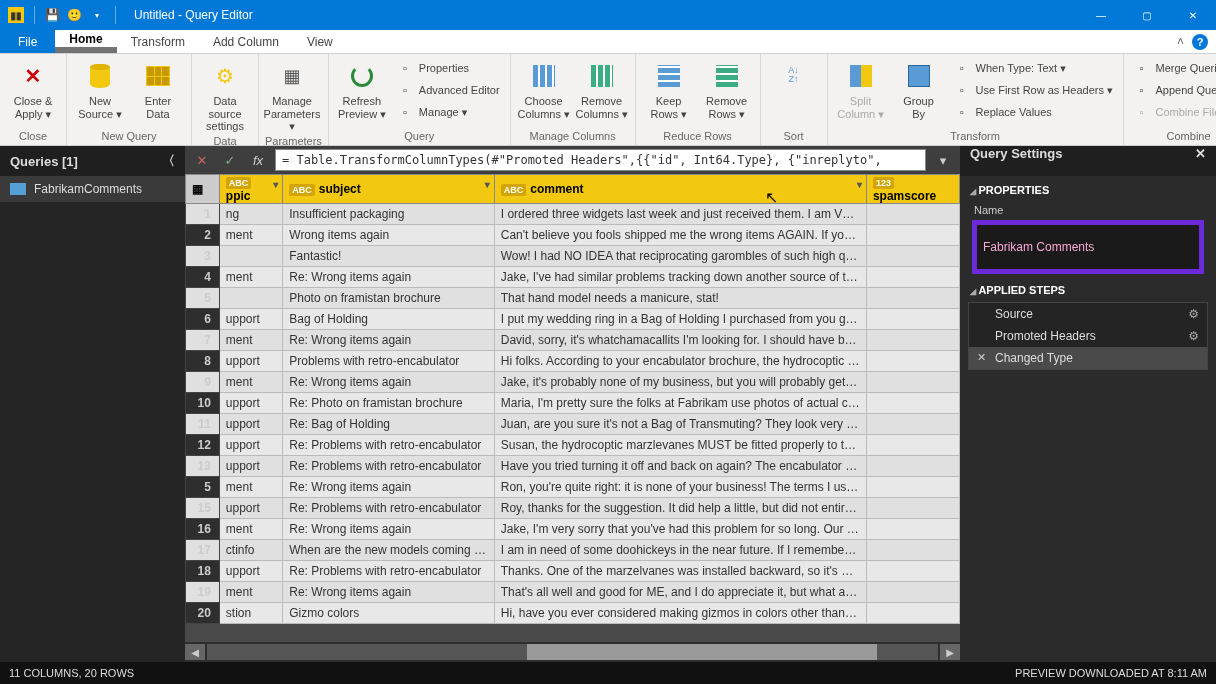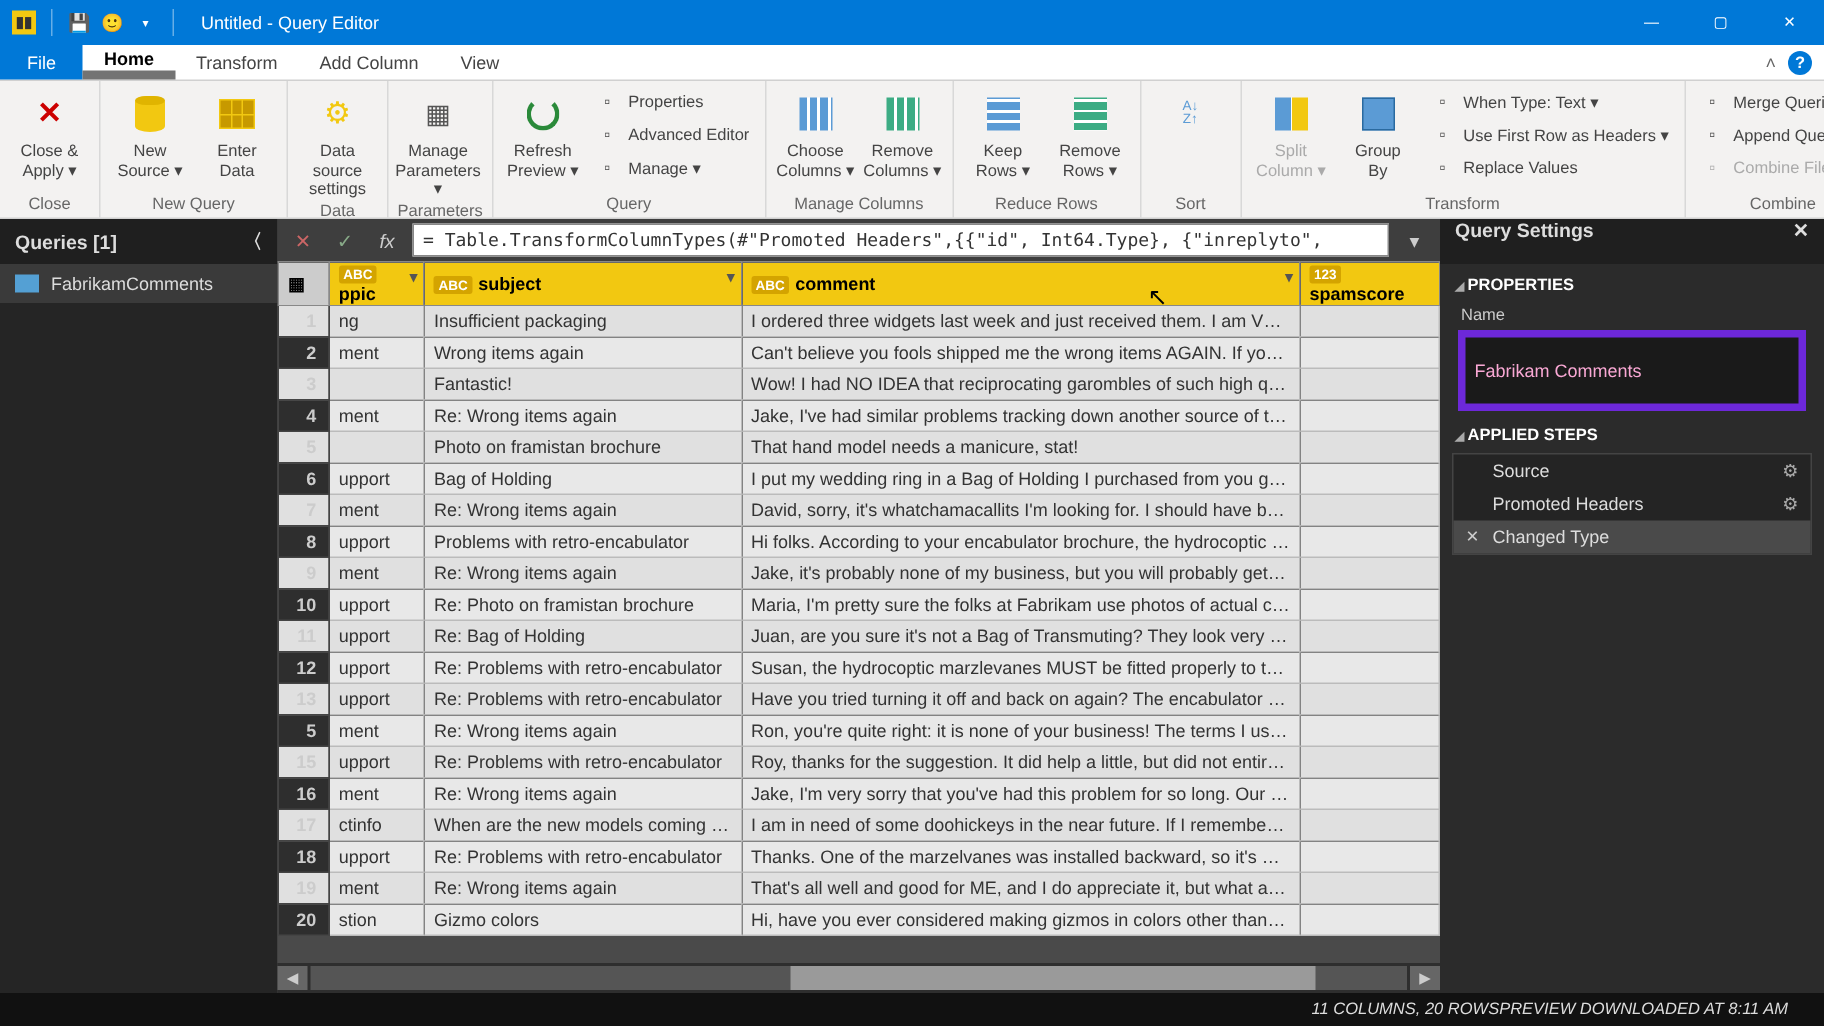--- a/index.html
+++ b/index.html
@@ -73,21 +73,21 @@
 .settings .field-label { padding:4px 14px 2px 14px; font-size:11px; color:#ccc;}
 .settings input.nameinput { margin:2px 12px; width:calc(100% - 24px); background:#1a1a1a; border:5px solid #6d28d9; color:#f9a8d4; padding:15px 6px; font-size:12px;}
 .settings a.allprops { color:#f2c811; text-decoration:underline; padding:6px 14px; display:inline-block; font-size:12px;}
 .steps { margin:2px 8px; border:1px solid #444; background:#242424;}
 .step { display:flex; align-items:flex-start; padding:4px 8px; gap:6px; color:#ddd;}
 .step.sel { background:#4a4a4a; }
 .step .gear { margin-left:auto; color:#aaa; font-size:12px;}
 .step .delx { width:12px; color:#ccc; font-size:11px;}
 
 
-.statusbar { height:22px; background:#111; color:#ddd; display:flex; align-items:center; font-size:11px; padding:0 24px; justify-content:flex-end;font-style:italic;}
+.statusbar { height:22px; background:#111; color:#ddd; display:flex; align-items:center; font-size:11px; padding:0 9px; justify-content:space-between;}
 .cursor-arrow { position:absolute; pointer-events:none; font-size:16px; color:#000; z-index:50;}
 
 
 .ic-close { color:#c00; font-weight:bold;}
 .ic-db { width:20px; height:24px; border-radius:10px/4px; background:#f2c811; position:relative;}
 .ic-db::before { content:""; position:absolute; top:0; left:0; right:0; height:6px; background:#e0b400; border-radius:10px/4px;}
 .ic-grid { width:24px; height:20px; background:linear-gradient(#f2c811,#f2c811); display:grid; grid-template-columns:1fr 1fr 1fr; grid-template-rows:1fr 1fr; gap:1px; padding:1px;}
 .ic-grid span{ background:#c79900;}
 .ic-refresh { width:22px;height:22px;border:3px solid #2a8a3a;border-top-color:transparent;border-radius:50%;}
 .ic-col { width:22px;height:22px;background:repeating-linear-gradient(90deg,#5b9bd5 0 5px,#fff 5px 7px);}

